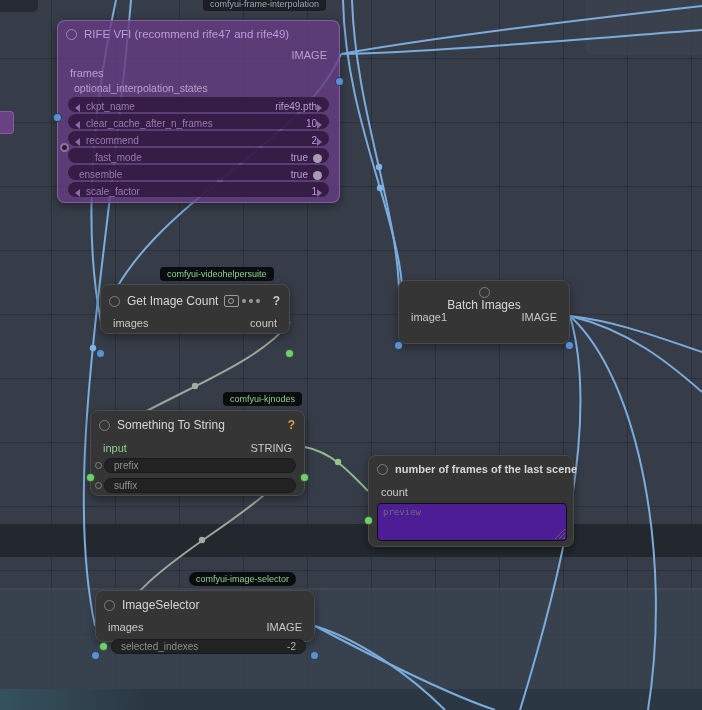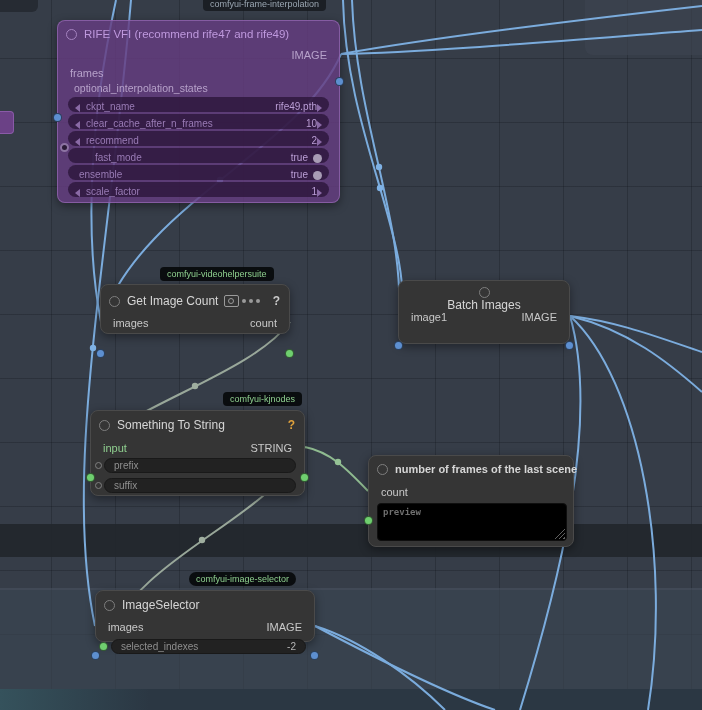--- a/index.html
+++ b/index.html
@@ -70,23 +70,23 @@
   .help{font-size:12px;font-weight:bold;color:#c9c9c9;margin-right:9px;}
   .help.orange{color:#e0a23c;}
 
   
   .vhs-icons{display:flex;align-items:center;gap:3px;margin-left:6px;}
   .film-icon{width:13px;height:10px;border:1px solid #9a9a9a;border-radius:2px;position:relative;}
   .film-icon div{position:absolute;left:3px;top:2px;width:4px;height:4px;border-radius:50%;border:1px solid #9a9a9a;}
   .mdot{width:4px;height:4px;border-radius:50%;background:#9a9a9a;}
 
   
-  .preview-box{position:absolute;background:#000000;border:1px solid #0f0f0f;border-radius:4px;
+  .preview-box{position:absolute;background:#4c1d95;border:1px solid #0f0f0f;border-radius:4px;
         resize:none;outline:none;font-family:"DejaVu Sans Mono",monospace;font-size:9px;
-        color:#9a9a9a;padding:3px 5px;box-sizing:border-box;font-weight:bold;}
+        color:#9a9a9a;padding:3px 5px;box-sizing:border-box;}
   .preview-box::placeholder{color:#6f6f6f;}
   .resize-grip{position:absolute;width:11px;height:11px;
         background:repeating-linear-gradient(135deg,transparent 0 2px,#606060 2px 3px);
         clip-path:polygon(100% 0,100% 100%,0 100%);}
 </style>
 </head>
 <body>
 
 <div id="canvas">
 

